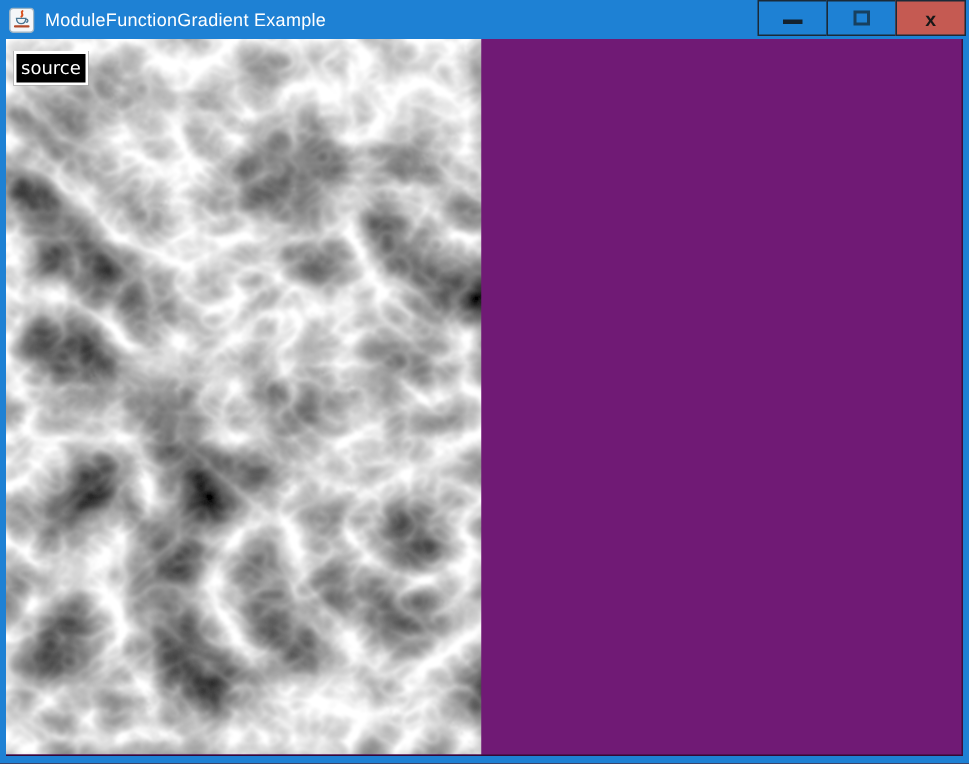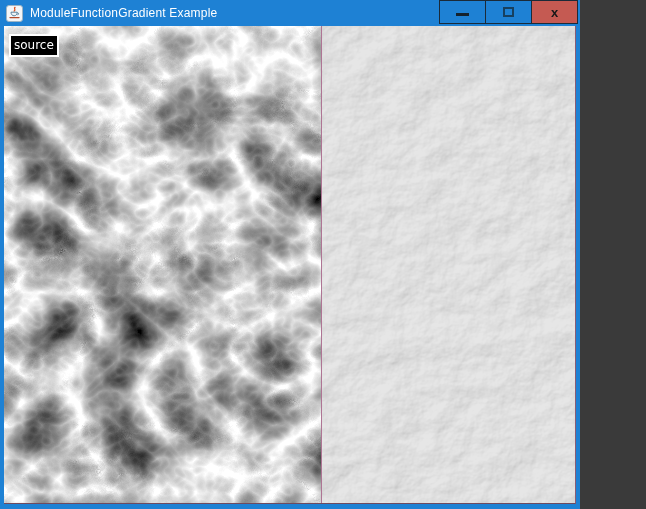--- a/index.html
+++ b/index.html
@@ -1,19 +1,19 @@
 <!DOCTYPE html>
 <html style="--titlebar: #1e81d4; --close_button: #c55a52; --control_glyph: #14222e; --label_bg: #000000; --label_text: #ffffff; --label_border: #ffffff;"><head>
 <meta charset="utf-8">
 <style>
   html,body{margin:0;padding:0;background:#3a3a3a;}
   *{box-sizing:border-box;}
   .window{
     position:relative;
-    width:580px;height:509px;
+    width:646px;height:509px;
     background:var(--titlebar,#1e81d4);
     font-family:"Liberation Sans",sans-serif;
     overflow:hidden;
   }
   .titlebar{
     position:absolute;left:0;top:0;right:0;height:26px;
     display:flex;align-items:center;
     padding-left:6px;
     color:#ffffff;
   }
@@ -51,21 +51,22 @@
   }
   .glyph-close{
     font-size:13px;font-weight:bold;color:#181818;
     line-height:1;
   }
   .content{
     position:absolute;left:4px;top:26px;right:4px;bottom:5px;
     display:flex;
     border-right:1px solid rgba(0,0,0,0.45);
     border-bottom:1px solid rgba(0,0,0,0.55);
-    background:#f9a8d4;
+    background:#701a75;
+    flex-direction:column;
   }
   .panel{position:relative;height:100%;overflow:hidden;}
   .panel.left{width:317px;flex:0 0 auto;}
   .panel.right{flex:1 1 auto;border-left:1px solid rgba(0,0,0,0.3);}
   .panel svg.texture{display:block;width:100%;height:100%;}
   .img-label{
     position:absolute;
     background:var(--label_bg,#000000);
     color:var(--label_text,#ffffff);
     border:2px solid var(--label_border,#ffffff);

